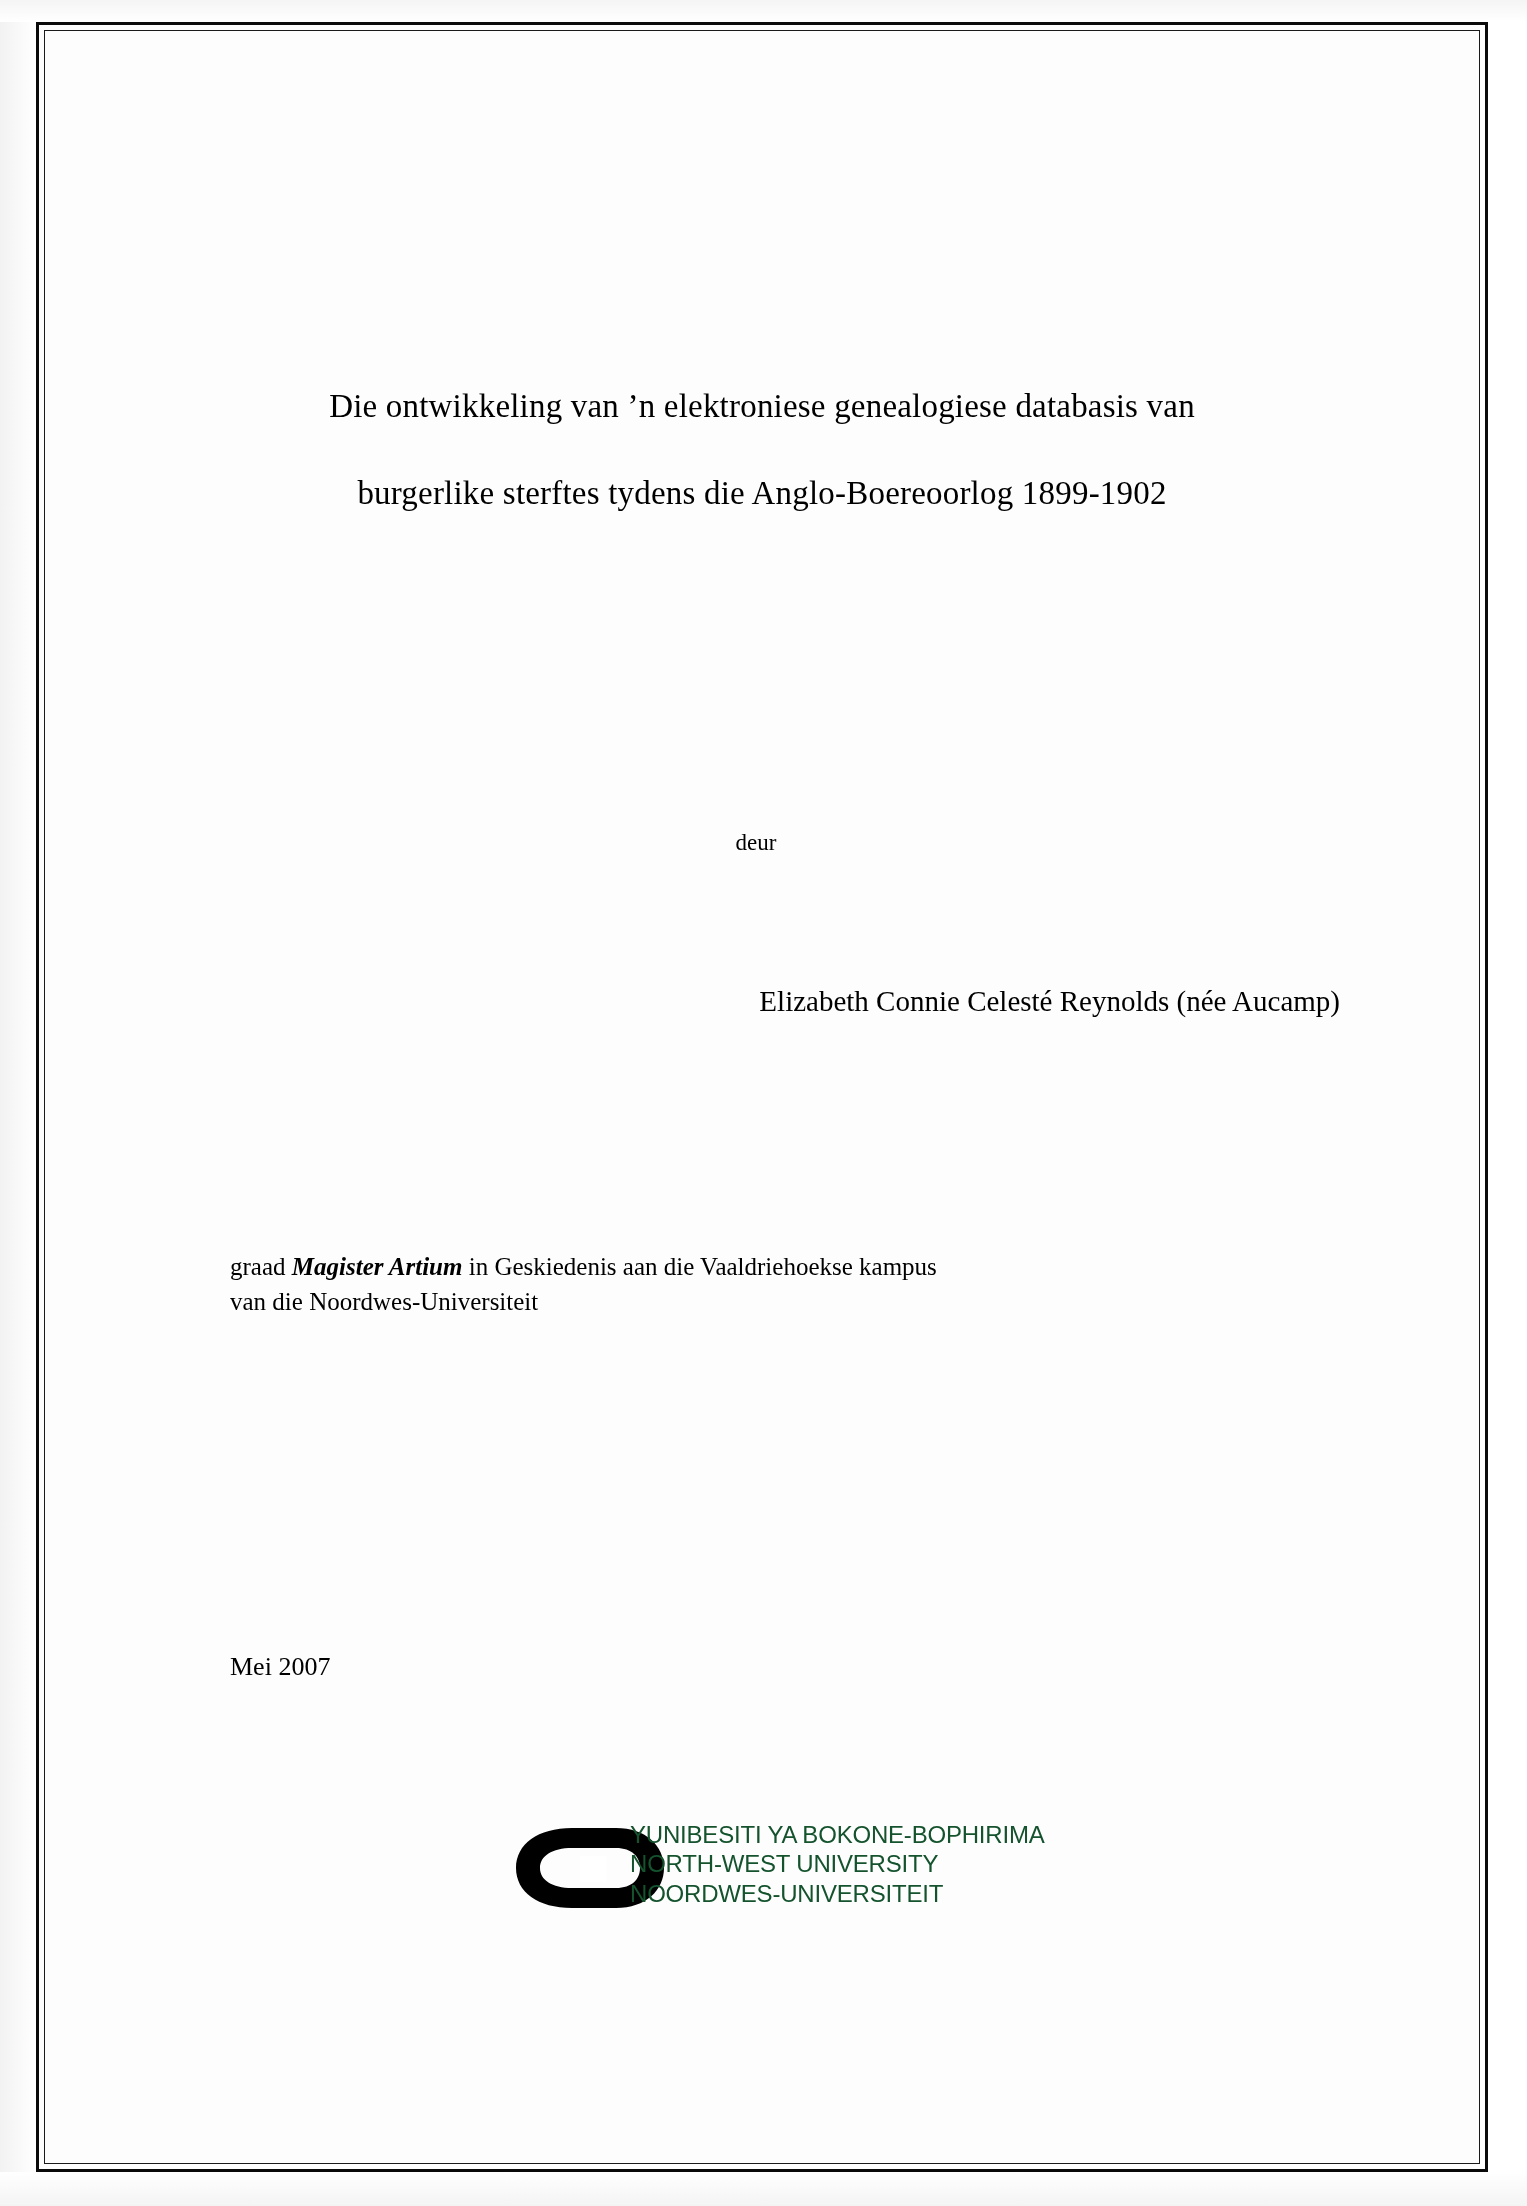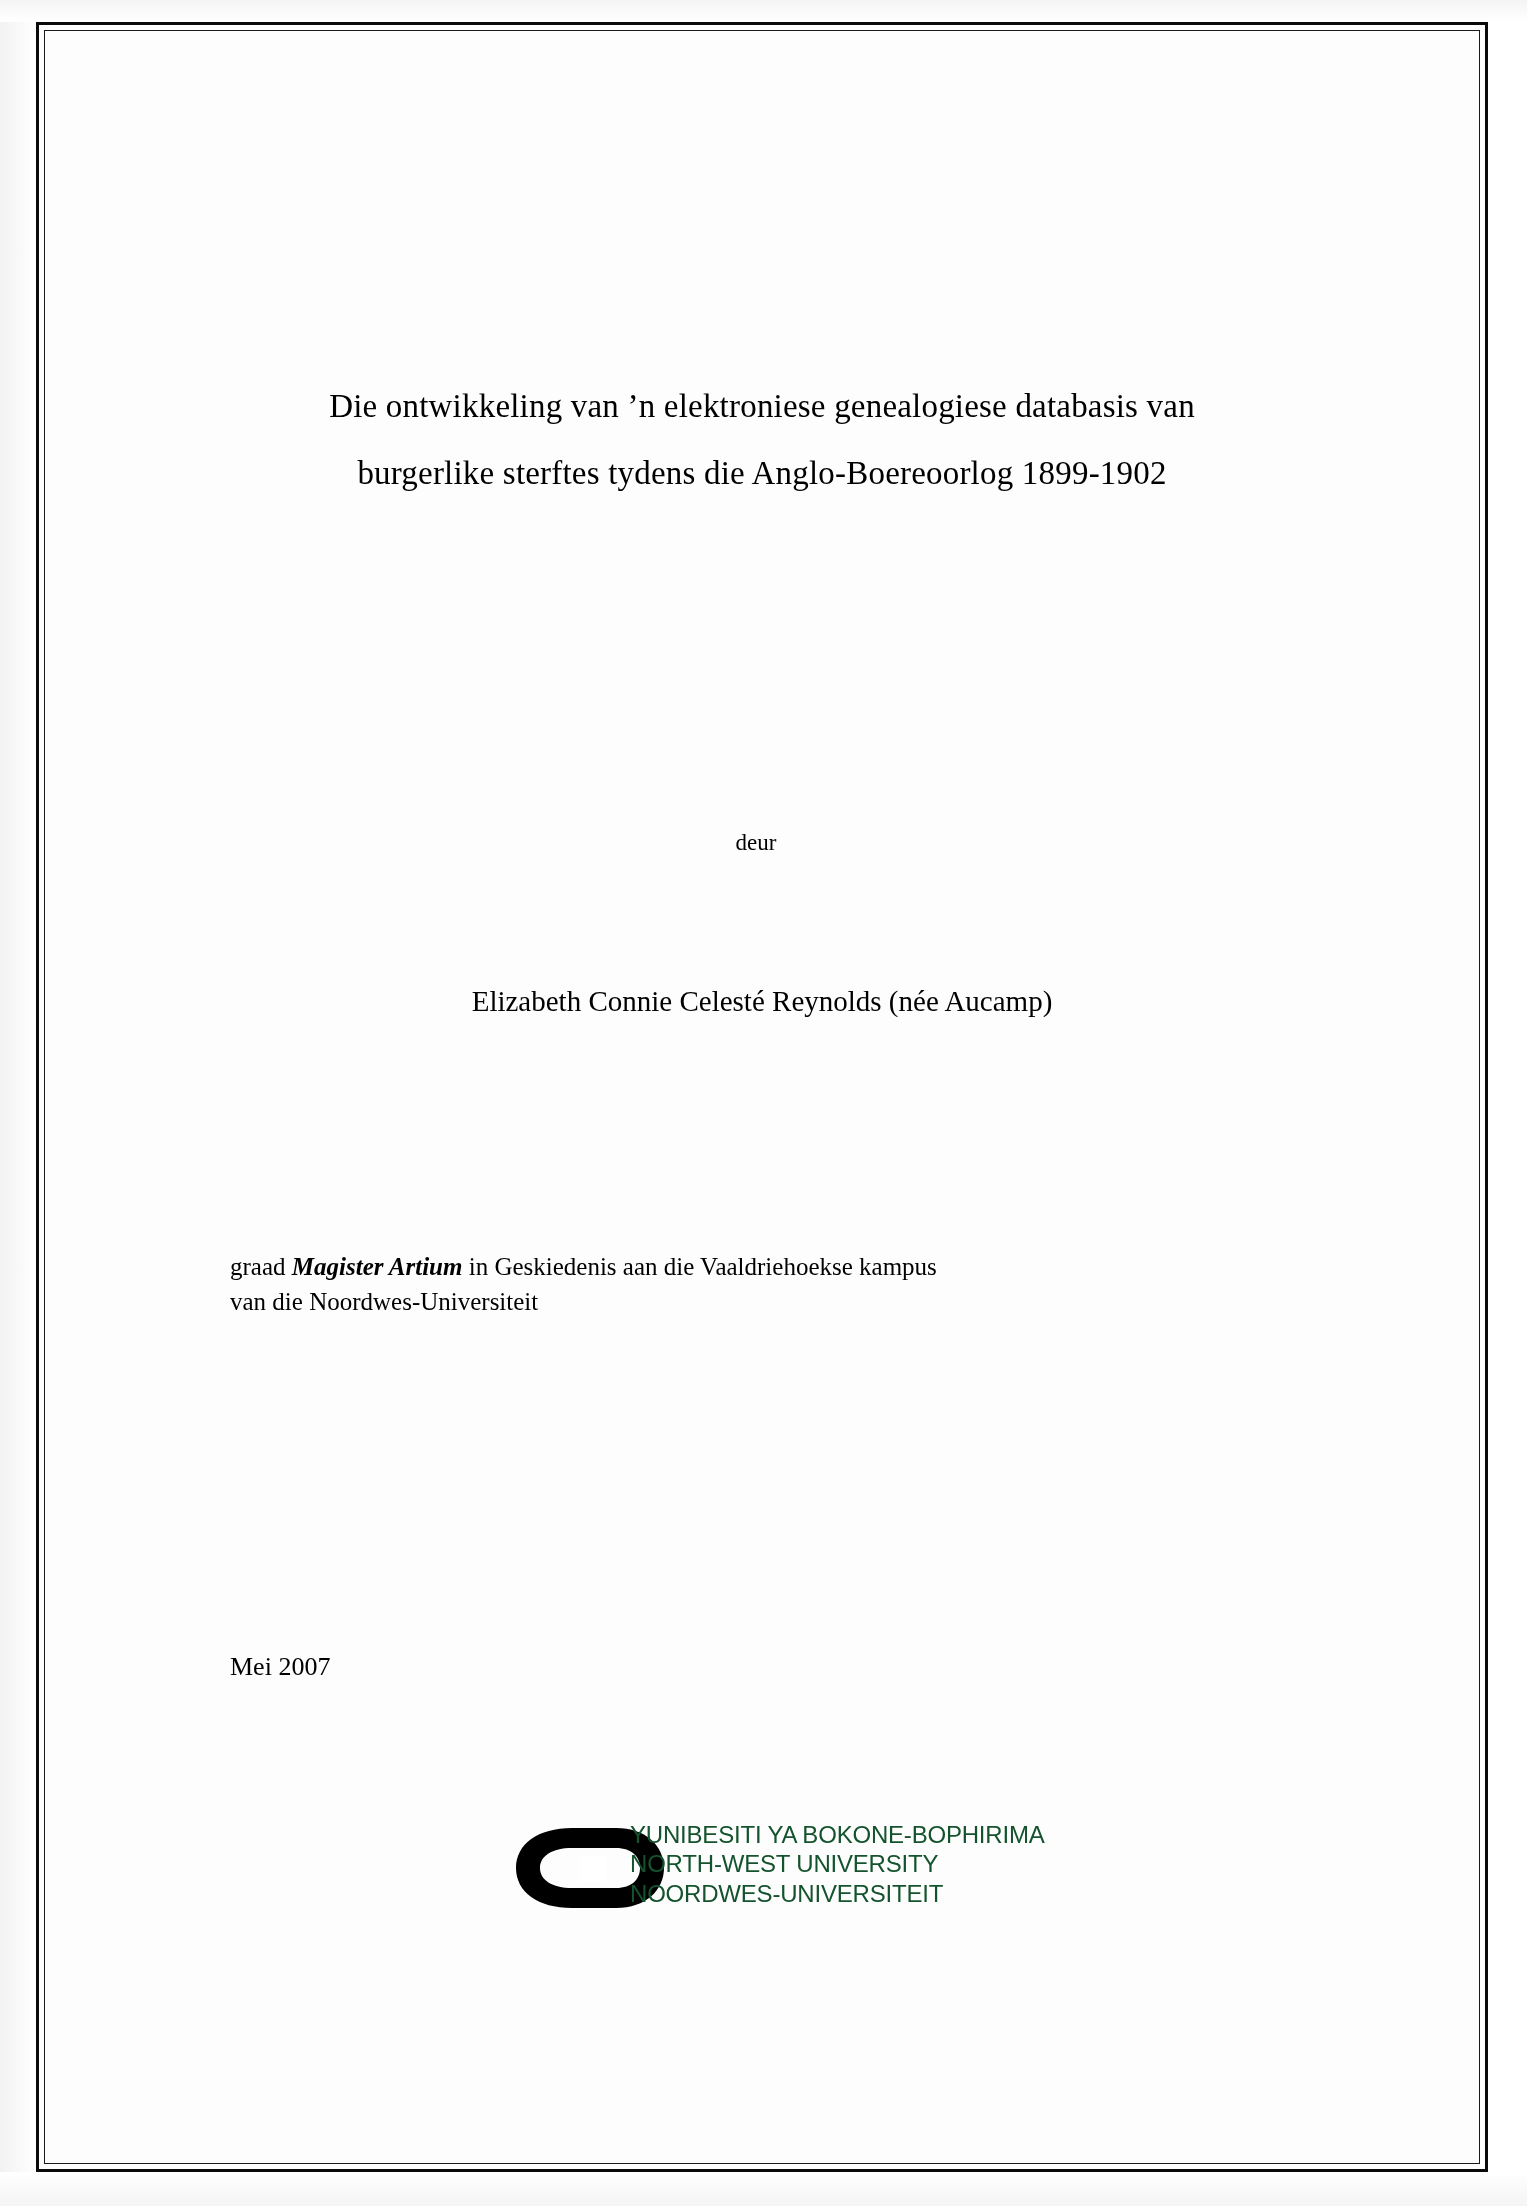--- a/index.html
+++ b/index.html
@@ -59,42 +59,42 @@
     position: absolute;
     left: 140px;
     right: 140px;
     top: 360px;
     text-align: center;
   }
   .title-line {
     font-size: 33px;
     line-height: 1.0;
     letter-spacing: 0.2px;
-    margin-bottom: 34px;
+    margin-bottom: 54px;
     white-space: nowrap;
   }
   .title-line.second {
     margin-bottom: 0;
   }
 
   .deur {
     position: absolute;
     left: 128px;
     right: 140px;
     top: 800px;
     text-align: center;
     font-size: 23px;
   }
 
   .author {
     position: absolute;
     left: 140px;
     right: 140px;
     top: 955px;
-    text-align: center;
+    text-align: right;
     font-size: 29px;
   }
 
   .statement {
     position: absolute;
     left: 186px;
     width: 1160px;
     top: 1220px;
     font-size: 25px;
     line-height: 1.38;

